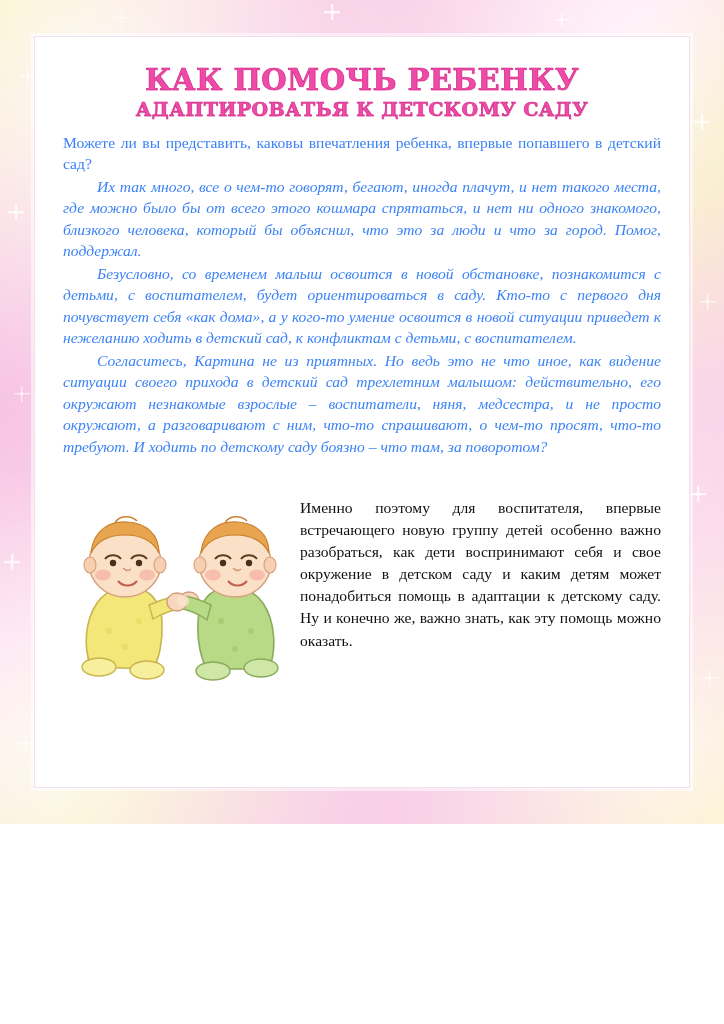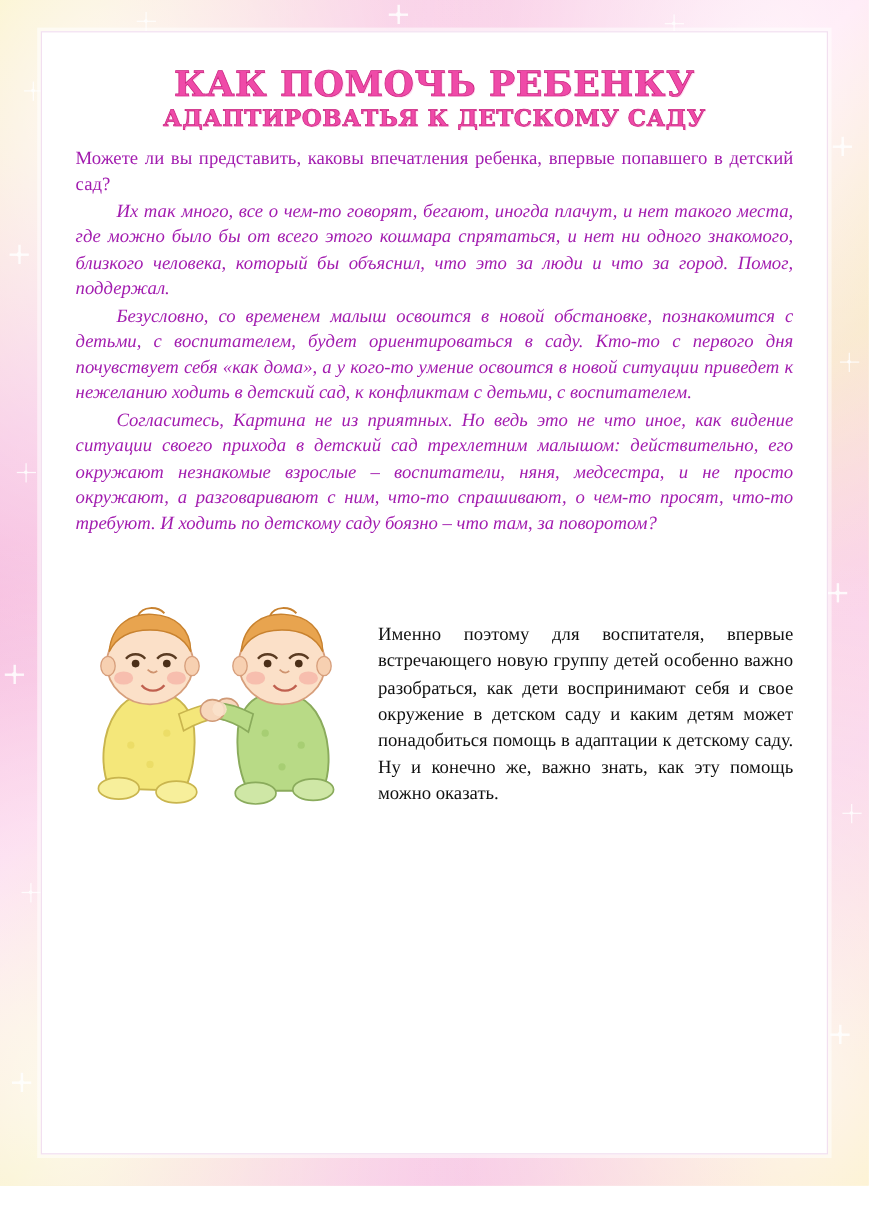--- a/index.html
+++ b/index.html
@@ -11,33 +11,33 @@
     height: 1024px;
     overflow: hidden;
     font-family: "Liberation Serif", serif;
     background: #ffffff;
   }
 
   
   .poster {
     position: relative;
     width: 724px;
-    height: 988px;
+    height: 824px;
     box-sizing: border-box;
     background:
       radial-gradient(ellipse at 12% 10%, rgba(255,255,255,0.85) 0%, rgba(255,255,255,0) 38%),
       radial-gradient(ellipse at 88% 8%,  rgba(255,255,255,0.75) 0%, rgba(255,255,255,0) 35%),
       radial-gradient(ellipse at 8% 92%,  rgba(255,255,255,0.8) 0%, rgba(255,255,255,0) 36%),
       radial-gradient(ellipse at 92% 90%, rgba(255,255,255,0.75) 0%, rgba(255,255,255,0) 34%),
       radial-gradient(ellipse at 50% 0%,  #f9c9e4 0%, rgba(249,201,228,0) 55%),
       radial-gradient(ellipse at 0% 50%,  #f6b8dd 0%, rgba(246,184,221,0) 52%),
       radial-gradient(ellipse at 100% 52%,#fbd3ea 0%, rgba(251,211,234,0) 50%),
       radial-gradient(ellipse at 50% 100%,#f8cbe6 0%, rgba(248,203,230,0) 55%),
       linear-gradient(135deg, #f7e9a0 0%, #f6c7e2 22%, #ffd9ef 42%, #f4e59c 58%, #f7c3e0 78%, #fbe6a6 100%);
-    padding: 26px 34px;
+    padding: 36px 34px;
   }
 
   
   .sparkles {
     position: absolute;
     inset: 0;
     pointer-events: none;
   }
   .sparkle {
     position: absolute;
@@ -88,34 +88,34 @@
     white-space: nowrap;
   }
   .title-line.second { font-size: 19px; }
 
   
   .body-text p {
     margin: 0 0 1px 0;
     font-family: "Liberation Serif", serif;
     font-size: 15.6px;
     line-height: 1.38;
-    color: #a21caf;
+    color: #3b82f6;
     text-align: justify;
     text-justify: inter-word;
     hyphens: none;
   }
   .body-text p.indent { text-indent: 34px; font-style: italic; }
   .body-text p.indent-sm { text-indent: 0; }
 
   
   .bottom-row {
     display: flex;
-    gap: 20px;
+    gap: 5px;
     margin-top: 8px;
-    align-items: flex-end;
+    align-items: center;
   }
   .illus-wrap {
     width: 232px;
     flex: 0 0 232px;
     padding-top: 6px;
   }
   .right-col {
     flex: 1 1 auto;
   }
   .right-col p {

